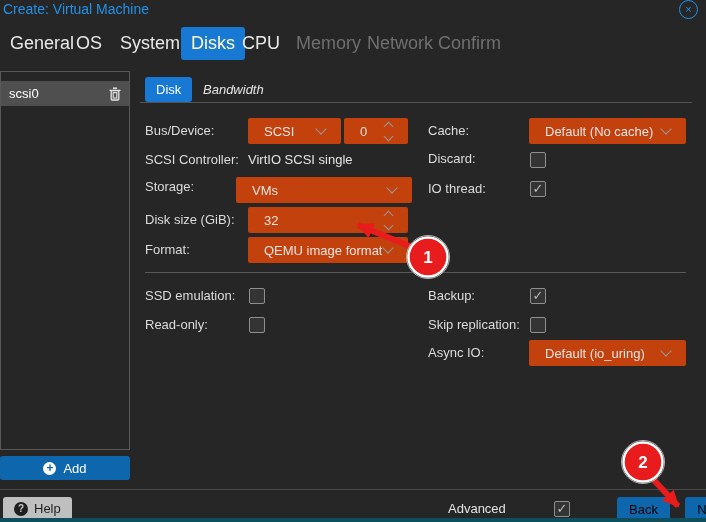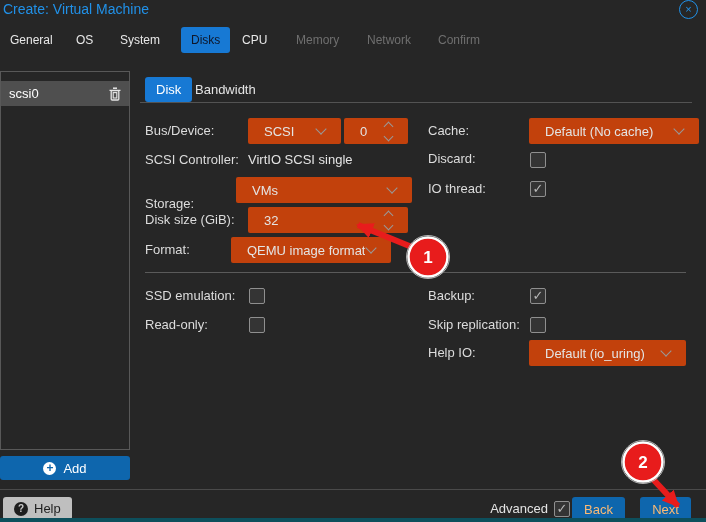--- a/index.html
+++ b/index.html
@@ -5,38 +5,38 @@
   html,body{margin:0;padding:0;background:#111;}
   .stage{position:relative;width:706px;height:522px;background:#262626;overflow:hidden;
          font-family:"Liberation Sans",sans-serif;color:#e4e4e4;font-size:13px;}
 
   
   .title{position:absolute;left:3px;top:1px;font-size:14px;font-weight:normal;color:#2191e8;}
   .close{position:absolute;left:679px;top:0;width:17px;height:17px;border:1px solid #2191e8;
          border-radius:50%;color:#2191e8;font-size:11px;line-height:16px;text-align:center;cursor:pointer;}
 
   
-  .tab{position:absolute;top:33px;font-size:12px;color:#e8e8e8;white-space:nowrap;cursor:pointer;}
+  .tab{position:absolute;top:33px;font-size:18px;color:#e8e8e8;white-space:nowrap;cursor:pointer;}
   .tab.disabled{color:#6f6f6f;cursor:default;}
-  .tab.active{top:27px;background:#1779d4;color:#0f172a;padding:6px 10px;border-radius:3px;}
+  .tab.active{top:27px;background:#1779d4;color:#fef9c3;padding:6px 10px;border-radius:3px;}
 
   
   .sidebar{position:absolute;left:0;top:71px;width:130px;height:379px;border:1px solid #585858;box-sizing:border-box;}
   .diskitem{position:absolute;left:0;top:0;right:0;height:25px;background:#4f4f4f;display:flex;
             align-items:center;padding:0 8px;box-sizing:border-box;color:#fff;margin-top:9px;}
   .trash{margin-left:auto;display:flex;align-items:center;cursor:pointer;}
   .addbtn{position:absolute;left:0;top:456px;width:130px;height:24px;background:#0e66ad;border-radius:3px;
           color:#fff;display:flex;align-items:center;justify-content:center;gap:7px;cursor:pointer;}
   .plus{width:13px;height:13px;border-radius:50%;background:#fff;color:#0e66ad;font-size:12px;
         font-weight:bold;line-height:13px;text-align:center;}
 
   
   .subtab-disk{position:absolute;left:145px;top:77px;background:#1779d4;color:#fff;padding:5px 11px;
                border-radius:3px;cursor:pointer;}
-  .subtab-bw{position:absolute;left:195px;top:82px;cursor:pointer;}
+  .subtab-bw{position:absolute;left:203px;top:82px;cursor:pointer;font-style:italic;}
   .subtab-line{position:absolute;left:140px;top:102px;width:552px;height:1px;background:#535353;}
 
   
   .lbl{position:absolute;line-height:26px;color:#dcdcdc;white-space:nowrap;}
   .txtval{position:absolute;line-height:20px;color:#e4e4e4;white-space:nowrap;}
   .fld{position:absolute;height:26px;background:#c2410c;border-radius:2px;box-sizing:border-box;
        display:flex;align-items:center;padding:0 16px;cursor:pointer;}
   .fld .val{white-space:nowrap;overflow:hidden;}
   .cv-dn{width:7px;height:7px;border-right:1.5px solid #989898;border-bottom:1.5px solid #989898;
          transform:rotate(45deg);margin-left:auto;margin-top:-4px;flex:none;}
@@ -47,23 +47,23 @@
       box-sizing:border-box;color:transparent;font-size:13px;line-height:13px;text-align:center;cursor:pointer;}
   .cb.on{color:#b8b8b8;}
   .divider{position:absolute;left:145px;top:272px;width:541px;height:1px;background:#5a5a5a;}
 
   
   .footline{position:absolute;left:0;top:489px;width:706px;height:1px;background:#4a4a4a;}
   .helpbtn{position:absolute;left:3px;top:497px;height:23px;background:#bfbfbf;color:#1e1e1e;border-radius:3px;
            display:flex;align-items:center;gap:6px;padding:0 11px;cursor:pointer;}
   .helpbtn .q{width:14px;height:14px;border-radius:50%;background:#1e1e1e;color:#c8c8c8;font-size:10px;
               font-weight:bold;line-height:14px;text-align:center;}
-  .adv{position:absolute;left:448px;top:497px;width:100px;text-align:right;line-height:24px;color:#e4e4e4;}
-  .btn{position:absolute;top:497px;height:24px;background:#0e66ad;color:#fdba74;border-radius:3px;
-       display:flex;align-items:center;justify-content:center;cursor:pointer;}
+  .adv{position:absolute;left:448px;top:497px;width:100px;text-align:left;line-height:24px;color:#e4e4e4;}
+  .btn{position:absolute;top:497px;height:24px;background:#0e66ad;color:#000000;border-radius:3px;
+       display:flex;align-items:center;justify-content:center;cursor:pointer;margin-left:45px;}
   .teal{position:absolute;left:0;top:518px;width:706px;height:4px;background:#0d4f5c;}
 
   .overlay{position:absolute;left:0;top:0;width:706px;height:522px;pointer-events:none;z-index:50;}
 </style>
 </head>
 <body>
 
 <div class="stage">
 
   <div class="title">Create: Virtual Machine</div>
@@ -109,43 +109,43 @@
     <span class="val">0</span>
     <span class="spinner">
         <i class="up"></i>
         <i class="dn"></i>
       </span>
   </div>
 
   <div class="lbl" style="left:145px;top:150px;line-height:20px">SCSI Controller:</div>
   <div class="txtval" style="left:248px;top:150px">VirtIO SCSI single</div>
 
-  <div class="lbl" style="left:145px;top:191px">Storage:</div>
+  <div class="lbl" style="left:145px;top:174px">Storage:</div>
   <div class="fld" style="left:236px;top:177px;width:176px">
     <span class="val">VMs</span>
     <span class="cv-dn"></span>
   </div>
 
   <div class="lbl" style="left:145px;top:207px">Disk size (GiB):</div>
   <div class="fld" style="left:248px;top:207px;width:160px">
     <span class="val">32</span>
     <span class="spinner">
         <i class="up"></i>
         <i class="dn"></i>
       </span>
   </div>
 
   <div class="lbl" style="left:145px;top:237px">Format:</div>
-  <div class="fld" style="left:231px;top:237px;width:160px">
+  <div class="fld" style="left:248px;top:237px;width:160px">
     <span class="val">QEMU image format</span>
     <span class="cv-dn"></span>
   </div>
 
   <div class="lbl" style="left:428px;top:118px">Cache:</div>
-  <div class="fld" style="left:529px;top:118px;width:170px">
+  <div class="fld" style="left:529px;top:118px;width:157px">
     <span class="val">Default (No cache)</span>
     <span class="cv-dn"></span>
   </div>
 
   <div class="lbl" style="left:428px;top:148px;line-height:22px">Discard:</div>
   <div class="cb" style="left:530px;top:152px"></div>
 
   <div class="lbl" style="left:428px;top:178px;line-height:22px">IO thread:</div>
   <div class="cb on" style="left:530px;top:181px">✓</div>
 
@@ -156,21 +156,21 @@
 
   <div class="lbl" style="left:145px;top:314px;line-height:22px">Read-only:</div>
   <div class="cb" style="left:249px;top:317px"></div>
 
   <div class="lbl" style="left:428px;top:285px;line-height:22px">Backup:</div>
   <div class="cb on" style="left:530px;top:288px">✓</div>
 
   <div class="lbl" style="left:428px;top:314px;line-height:22px">Skip replication:</div>
   <div class="cb" style="left:530px;top:317px"></div>
 
-  <div class="lbl" style="left:428px;top:340px">Help IO:</div>
+  <div class="lbl" style="left:428px;top:340px">Async IO:</div>
   <div class="fld" style="left:529px;top:340px;width:157px">
     <span class="val">Default (io_uring)</span>
     <span class="cv-dn"></span>
   </div>
 
   <div class="footline"></div>
   <div class="helpbtn">
     <span class="q">?</span>
     <span>Help</span>
   </div>

